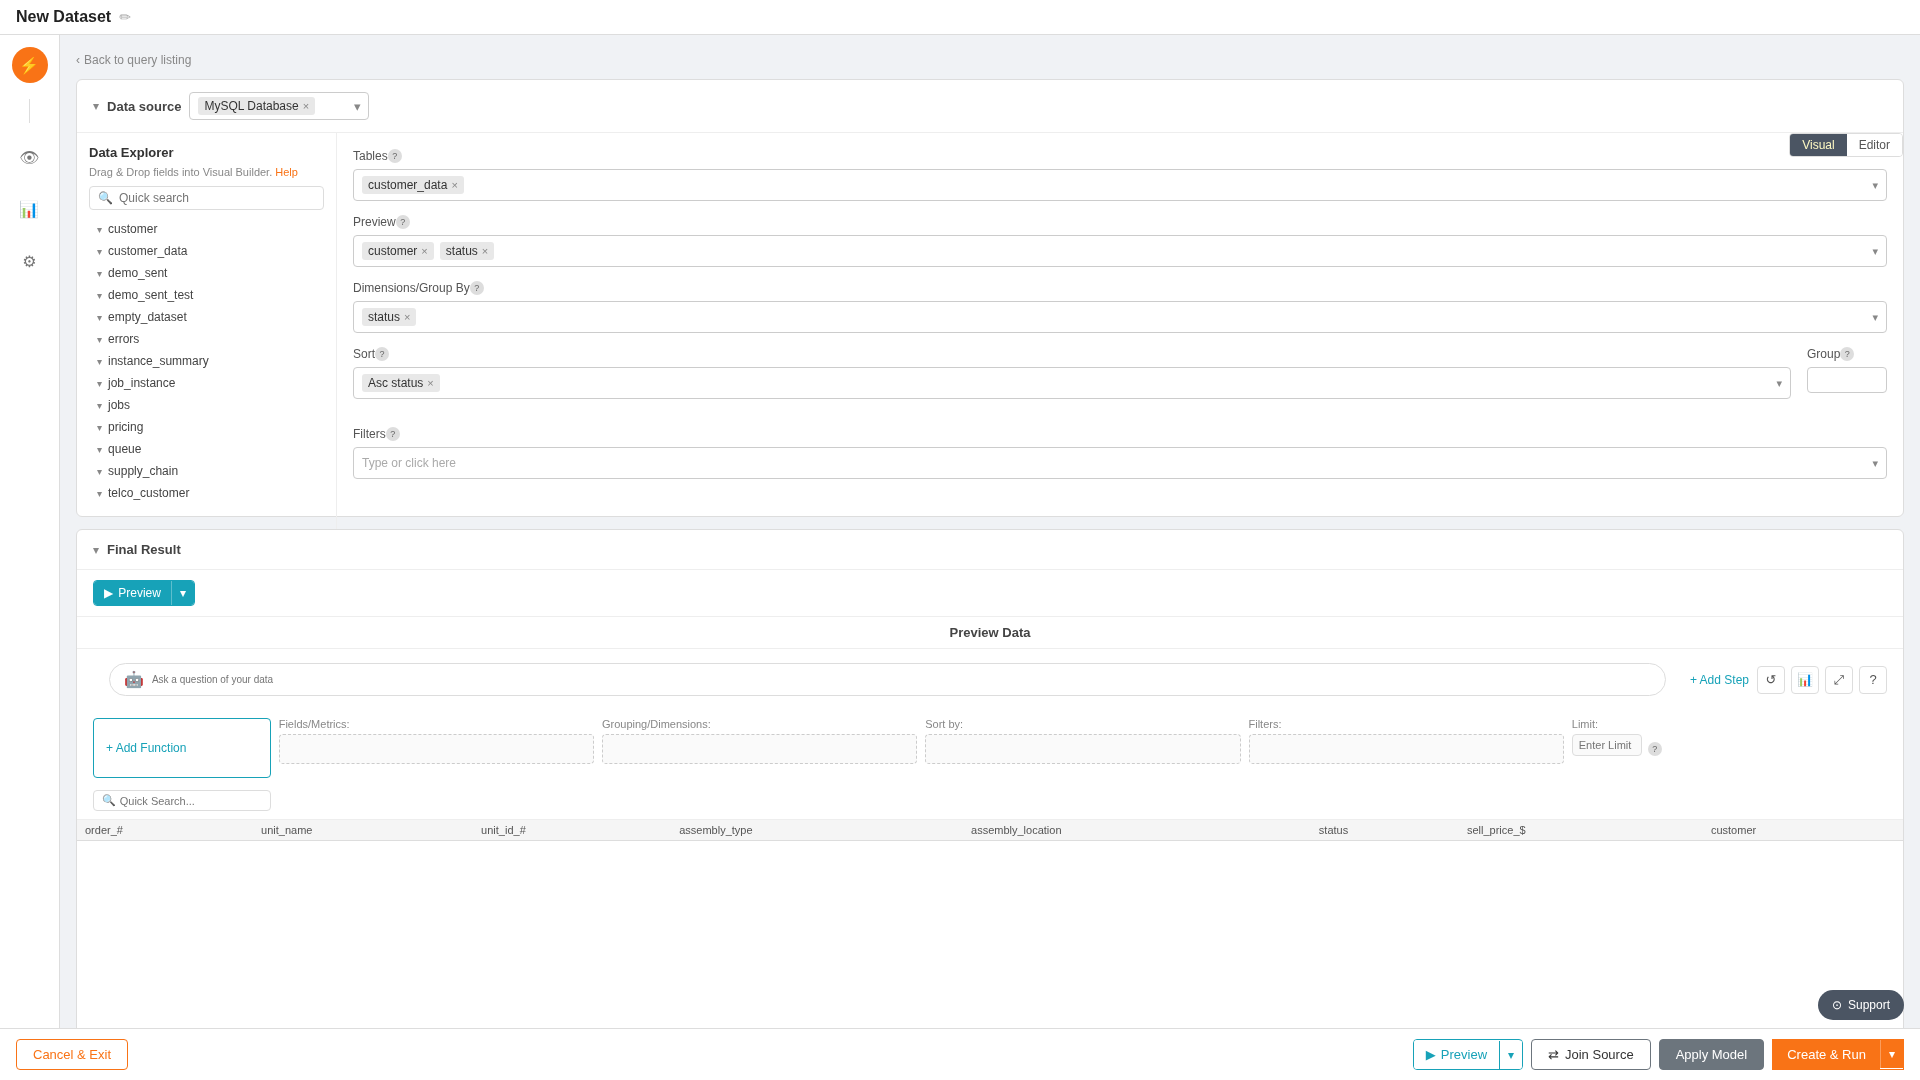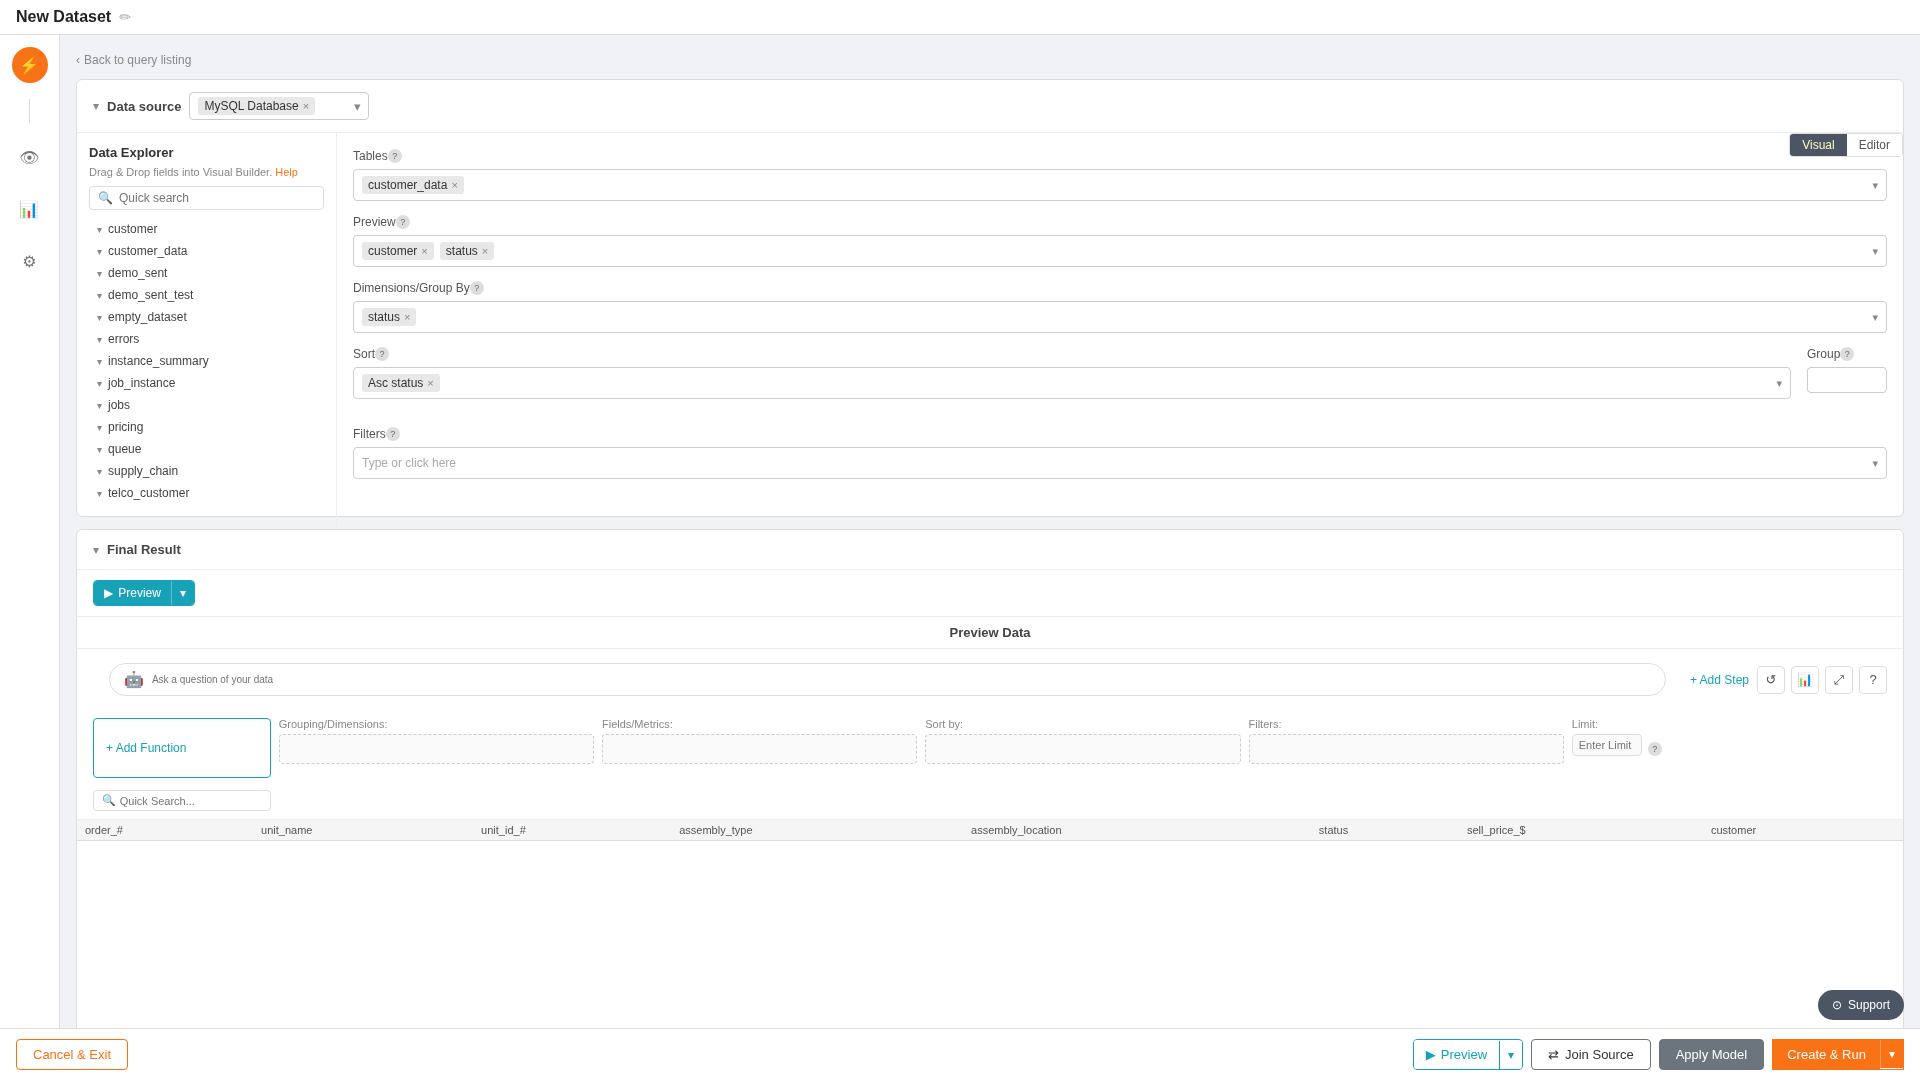--- a/index.html
+++ b/index.html
@@ -355,25 +355,25 @@
 
       <div class="step-builder">
         <div style="display:flex;flex-direction:column;gap:6px;">
           <button class="add-function-btn">+ Add Function</button>
           <div class="quick-search">
             <span style="font-size:11px;color:#aaa;">🔍</span>
             <input type="text" placeholder="Quick Search..." style="border: none; outline: none; font-size: 11px; background: transparent;">
           </div>
         </div>
         <div class="step-col">
+          <div class="step-col-header">Fields/Metrics:</div>
+          <div class="step-col-body"></div>
+        </div>
+        <div class="step-col">
           <div class="step-col-header">Grouping/Dimensions:</div>
-          <div class="step-col-body"></div>
-        </div>
-        <div class="step-col">
-          <div class="step-col-header">Fields/Metrics:</div>
           <div class="step-col-body"></div>
         </div>
         <div class="step-col">
           <div class="step-col-header">Sort by:</div>
           <div class="step-col-body"></div>
         </div>
         <div class="step-col">
           <div class="step-col-header">Filters:</div>
           <div class="step-col-body"></div>
         </div>

